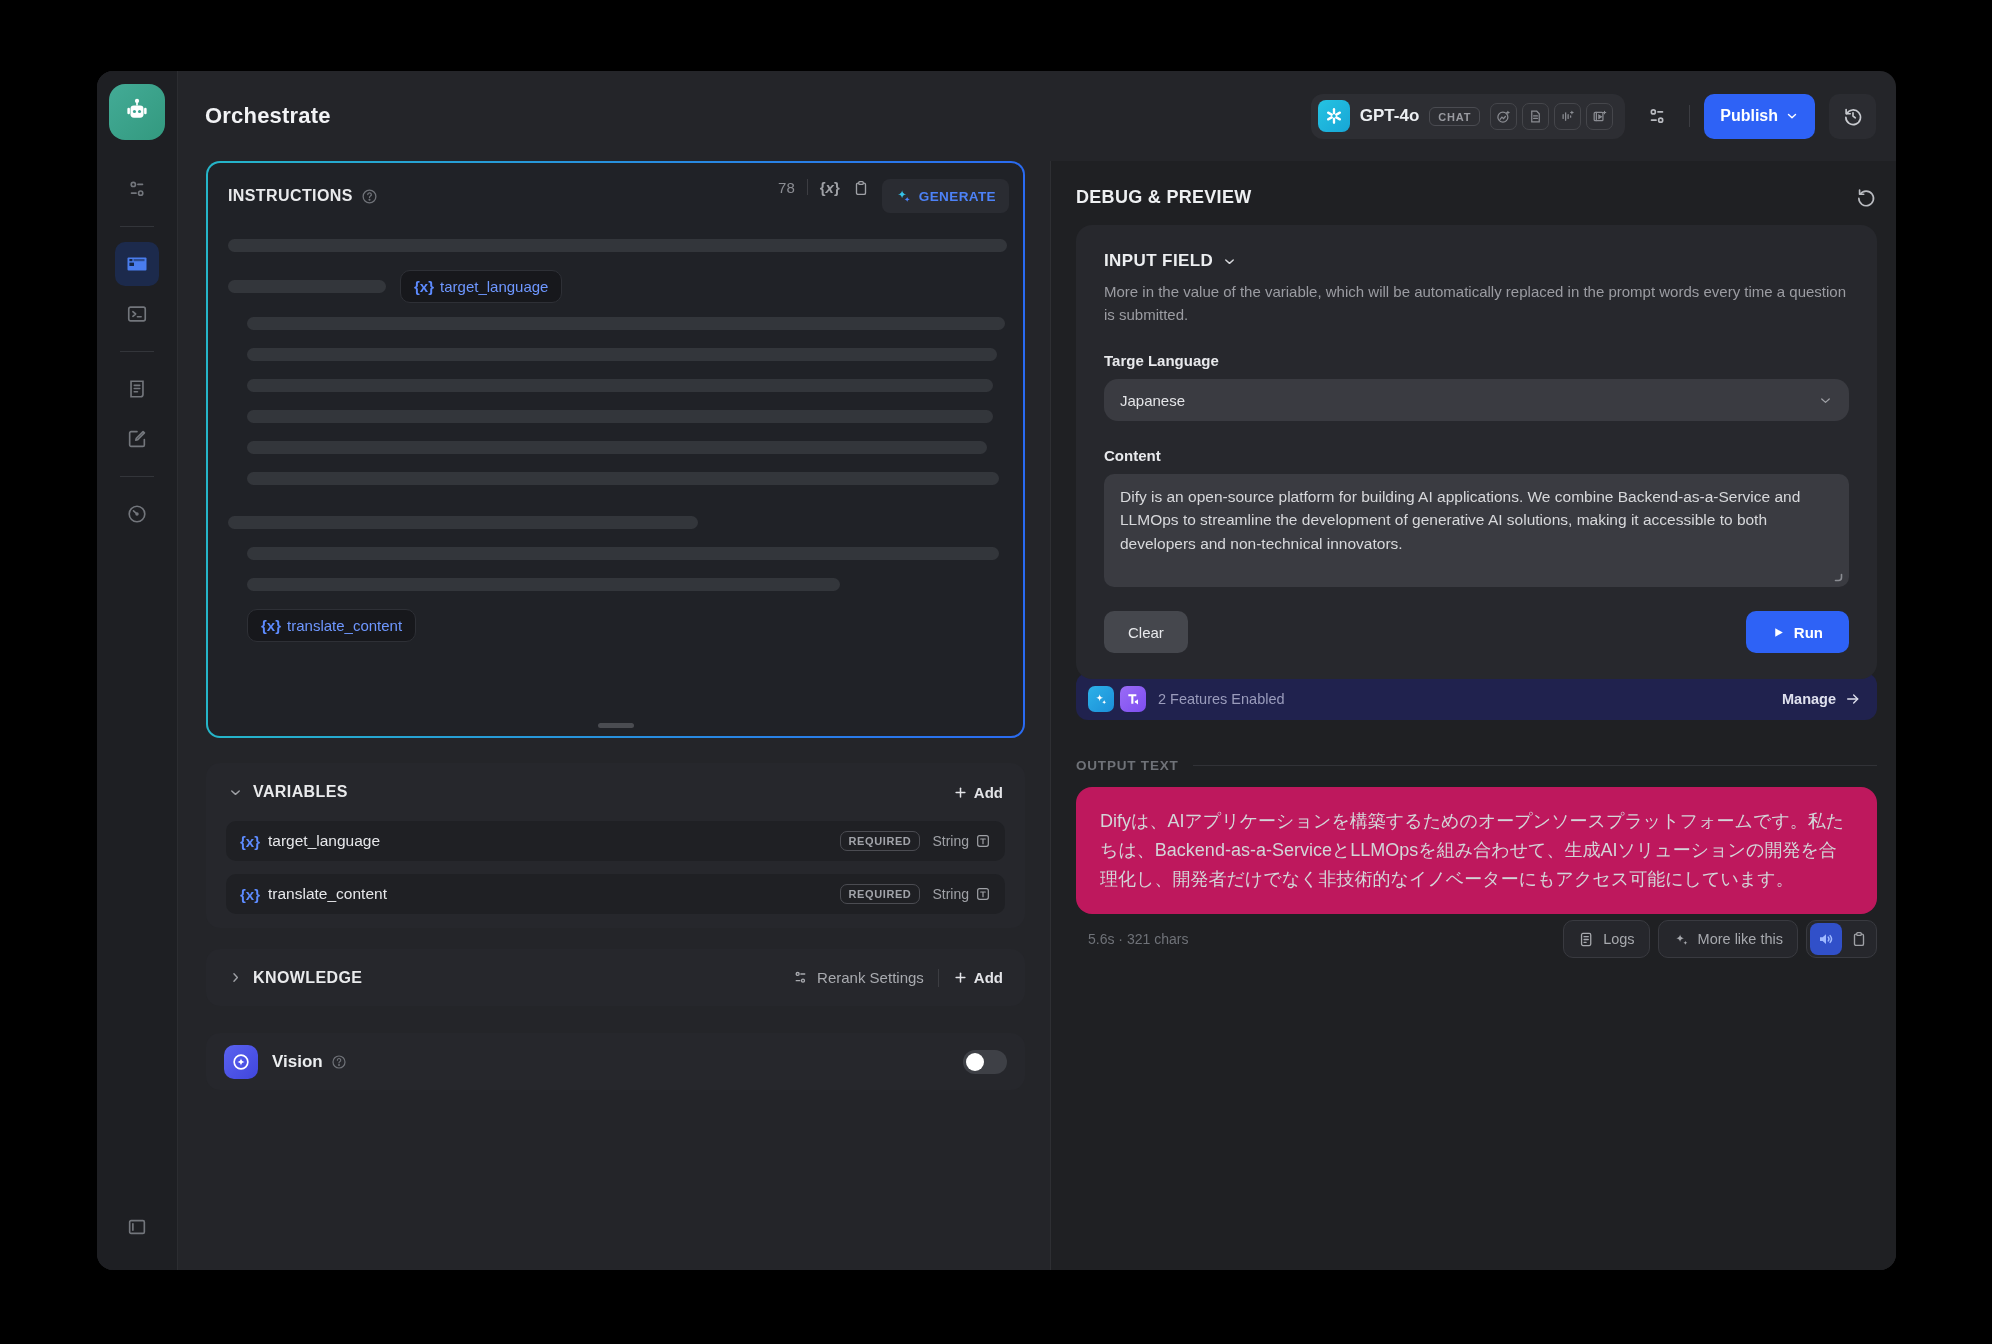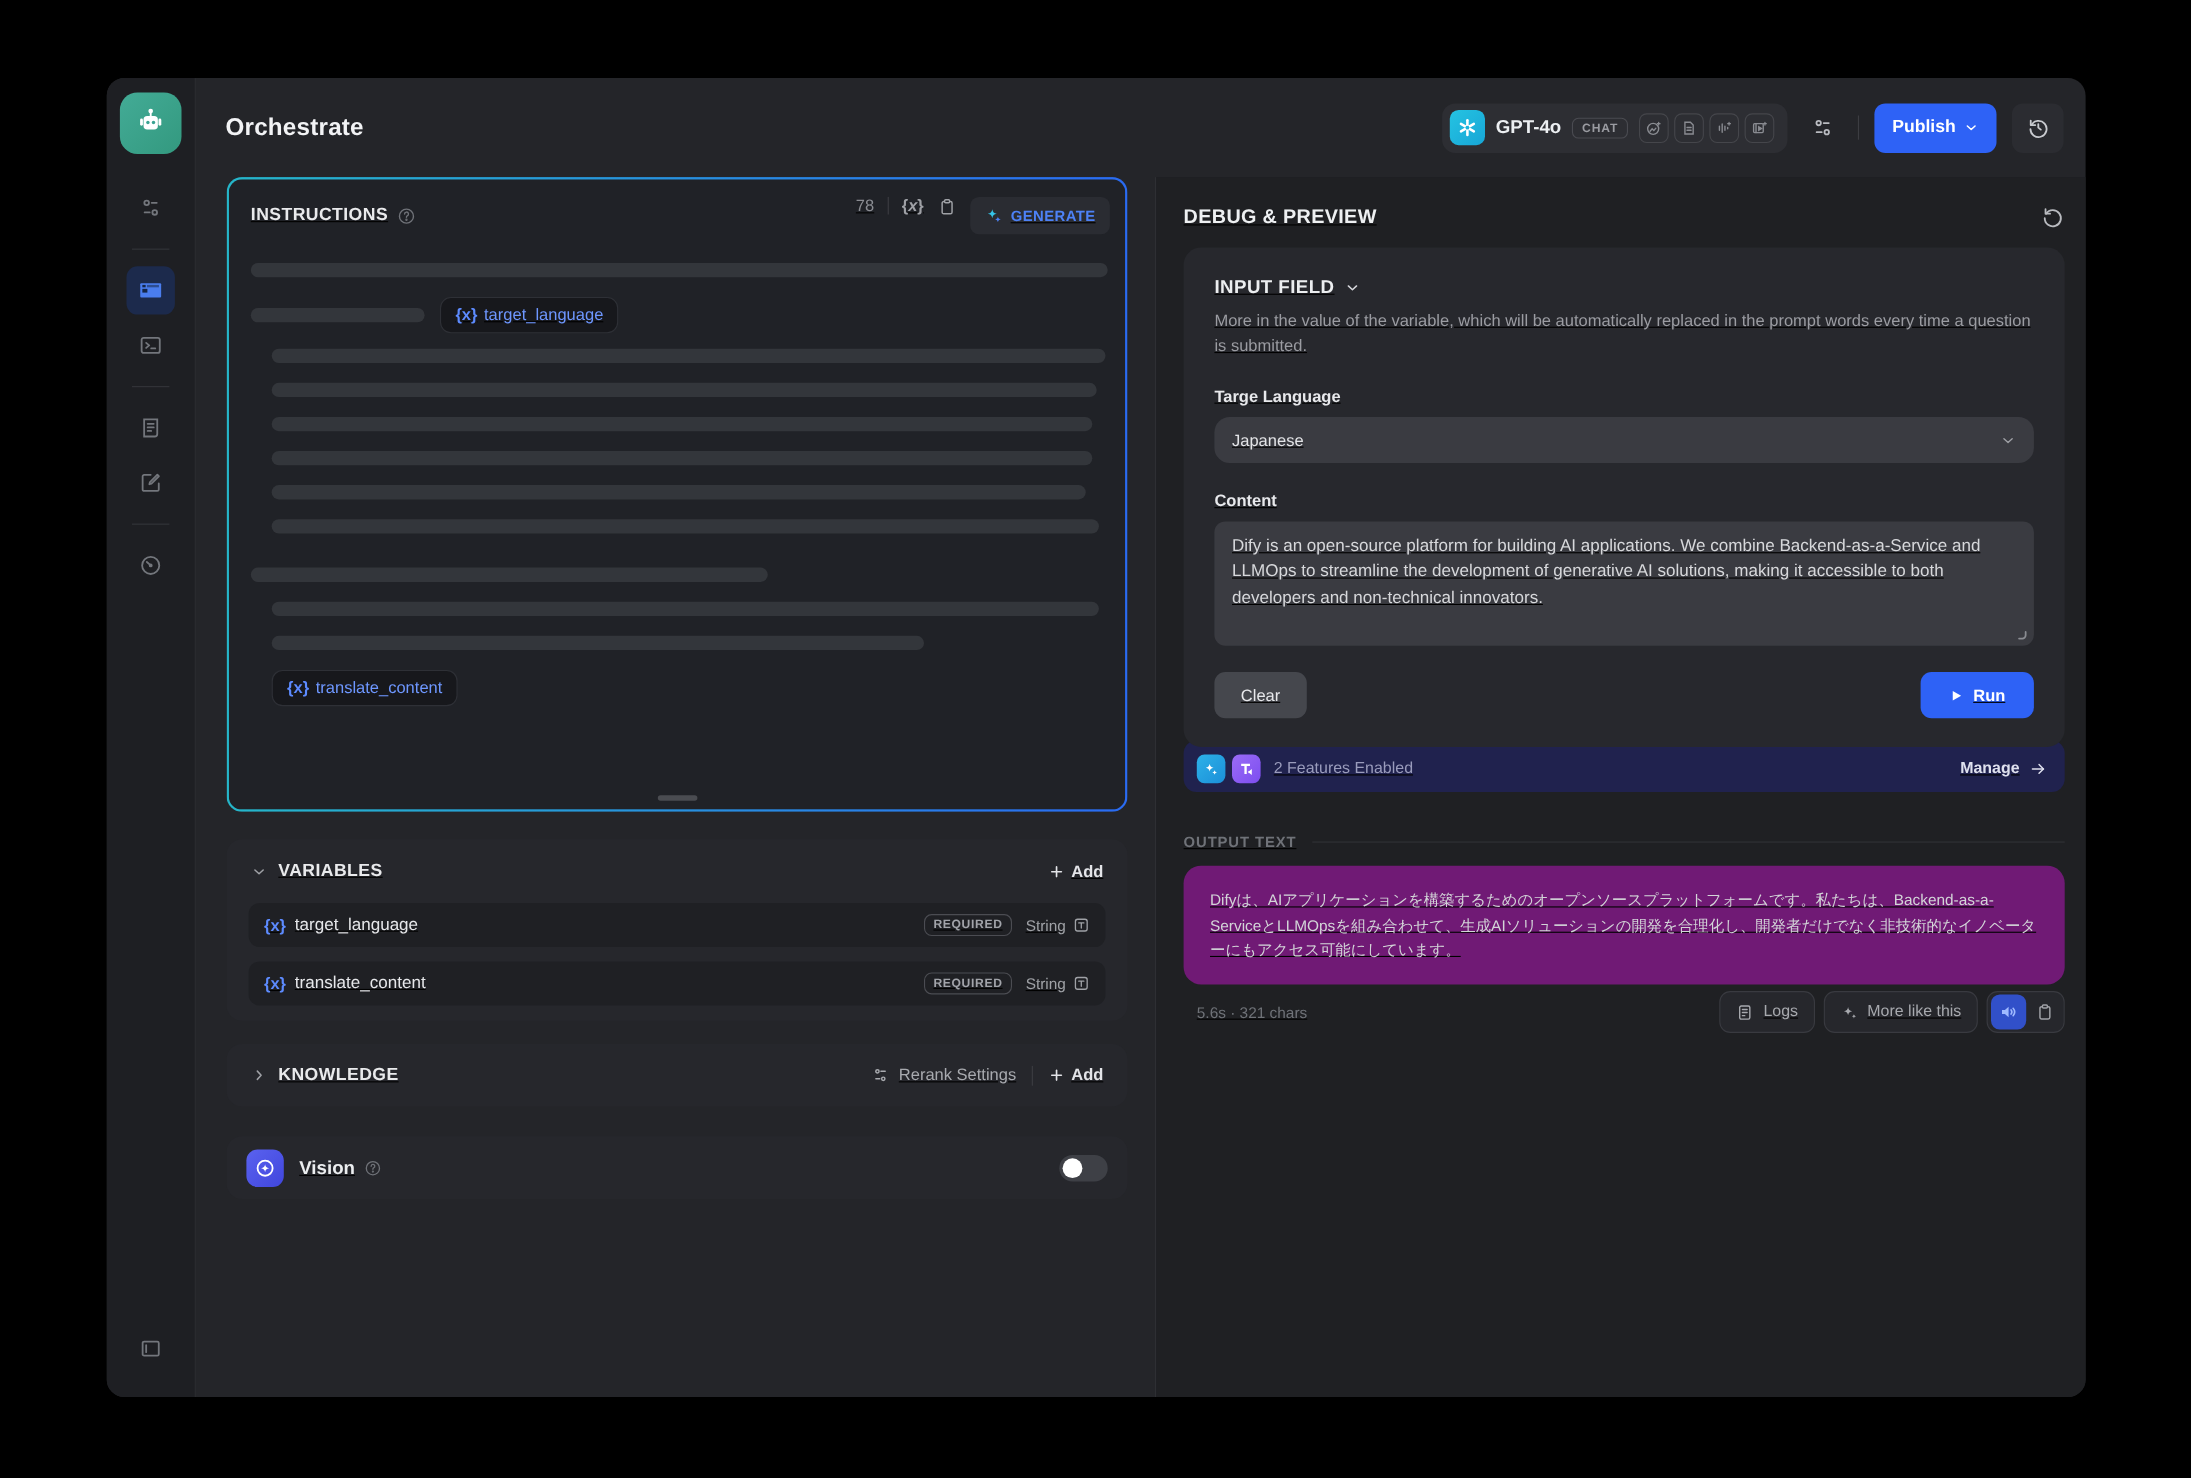--- a/index.html
+++ b/index.html
@@ -31,21 +31,21 @@
   .mode-badge{ border:1px solid #4a4b51; color:#9a9ba1; font-size:11px; font-weight:700; letter-spacing:.8px;
     border-radius:6px; padding:3px 8px 2px; }
   .cap-icons{ display:flex; gap:5px; }
   .cap{ width:27px; height:27px; border:1px solid #45464b; border-radius:7px; display:flex; align-items:center; justify-content:center; }
   .tool-btn{ width:36px; height:36px; border-radius:9px; display:flex; align-items:center; justify-content:center; }
   .v-divider{ width:1px; height:22px; background:#3c3d42; }
   .publish-btn{ height:45px; background:#2e62f6; border-radius:10px; display:flex; align-items:center; gap:7px;
     padding:0 16px; color:#fff; font-size:16px; font-weight:700; }
   .history-btn{ width:47px; height:45px; background:#2b2c31; border-radius:10px; display:flex; align-items:center; justify-content:center; }
 
-  .content{ flex:1; display:flex; min-height:0;text-decoration:underline; }
+  .content{ flex:1; display:flex; min-height:0; }
   
   .editor{ width:872px; flex:0 0 872px; padding:0 25px 0 28px; }
   .inst-panel{ width:819px; height:577px; border-radius:14px; border:2px solid transparent;
     background:linear-gradient(#202227,#202227) padding-box, linear-gradient(90deg,#25b6c9,#2a6bf2) border-box;
     display:flex; flex-direction:column; position:relative; }
   .inst-header{ display:flex; align-items:center; padding:16px 14px 0 20px; }
   .inst-title{ font-size:16px; font-weight:700; color:#e9eaec; letter-spacing:.4px; margin-right:8px; }
   .inst-right{ margin-left:auto; display:flex; align-items:flex-start; gap:12px; }
   .char-count{ color:#8b8d93; font-size:15px; }
   .generate-btn{ height:34px; background:#2a2c32; border-radius:8px; display:flex; align-items:center; gap:7px;
@@ -101,22 +101,22 @@
     border-radius:12px; display:flex; align-items:center; padding:5px 16px 0 12px; }
   .feat-icons{ display:flex; gap:6px; }
   .feat-ic{ width:26px; height:26px; border-radius:7px; display:flex; align-items:center; justify-content:center; }
   .feat-cyan{ background:linear-gradient(135deg,#2db1e8,#1b8fd8); }
   .feat-purple{ background:linear-gradient(135deg,#9a6cf6,#7d4df0); }
   .feat-text{ color:#9a9cbc; font-size:14.5px; margin-left:12px; }
   .manage-btn{ margin-left:auto; display:flex; align-items:center; gap:9px; color:#dfe1ee; font-size:14.5px; font-weight:600; }
   .output-label-row{ display:flex; align-items:center; margin-top:38px; }
   .output-label{ color:#6f7278; font-size:13.5px; font-weight:700; letter-spacing:.8px; }
   .output-line{ flex:1; height:1px; background:#313237; margin-left:14px; }
-  .output-card{ width:801px; margin-top:14px; background:#701a75; border-radius:16px; padding:20px 24px;
-    color:#d3d5d8; font-size:14px; line-height:1.62; }
+  .output-card{ width:801px; margin-top:14px; background:#be185d; border-radius:16px; padding:20px 24px;
+    color:#d3d5d8; font-size:18px; line-height:1.62; }
   .output-foot{ width:801px; margin-top:6px; display:flex; align-items:center; }
   .stats{ color:#6f7278; font-size:14px; margin-left:12px; }
   .foot-btns{ margin-left:auto; display:flex; align-items:center; gap:8px; }
   .pill-btn{ height:38px; background:#26272c; border:1px solid #393a40; border-radius:10px; display:flex;
     align-items:center; gap:8px; padding:0 14px; color:#a7a9ae; font-size:14.5px; }
   .av-group{ height:38px; background:#26272c; border:1px solid #393a40; border-radius:10px; display:flex; align-items:center; gap:8px; padding:0 8px 0 3px; }
   .speaker-btn{ width:32px; height:32px; border-radius:8px; background:#3150c9; display:flex; align-items:center; justify-content:center; }
   svg{ display:block; }
   .resize-corner{ position:absolute; right:6px; bottom:5px; }
 </style>

